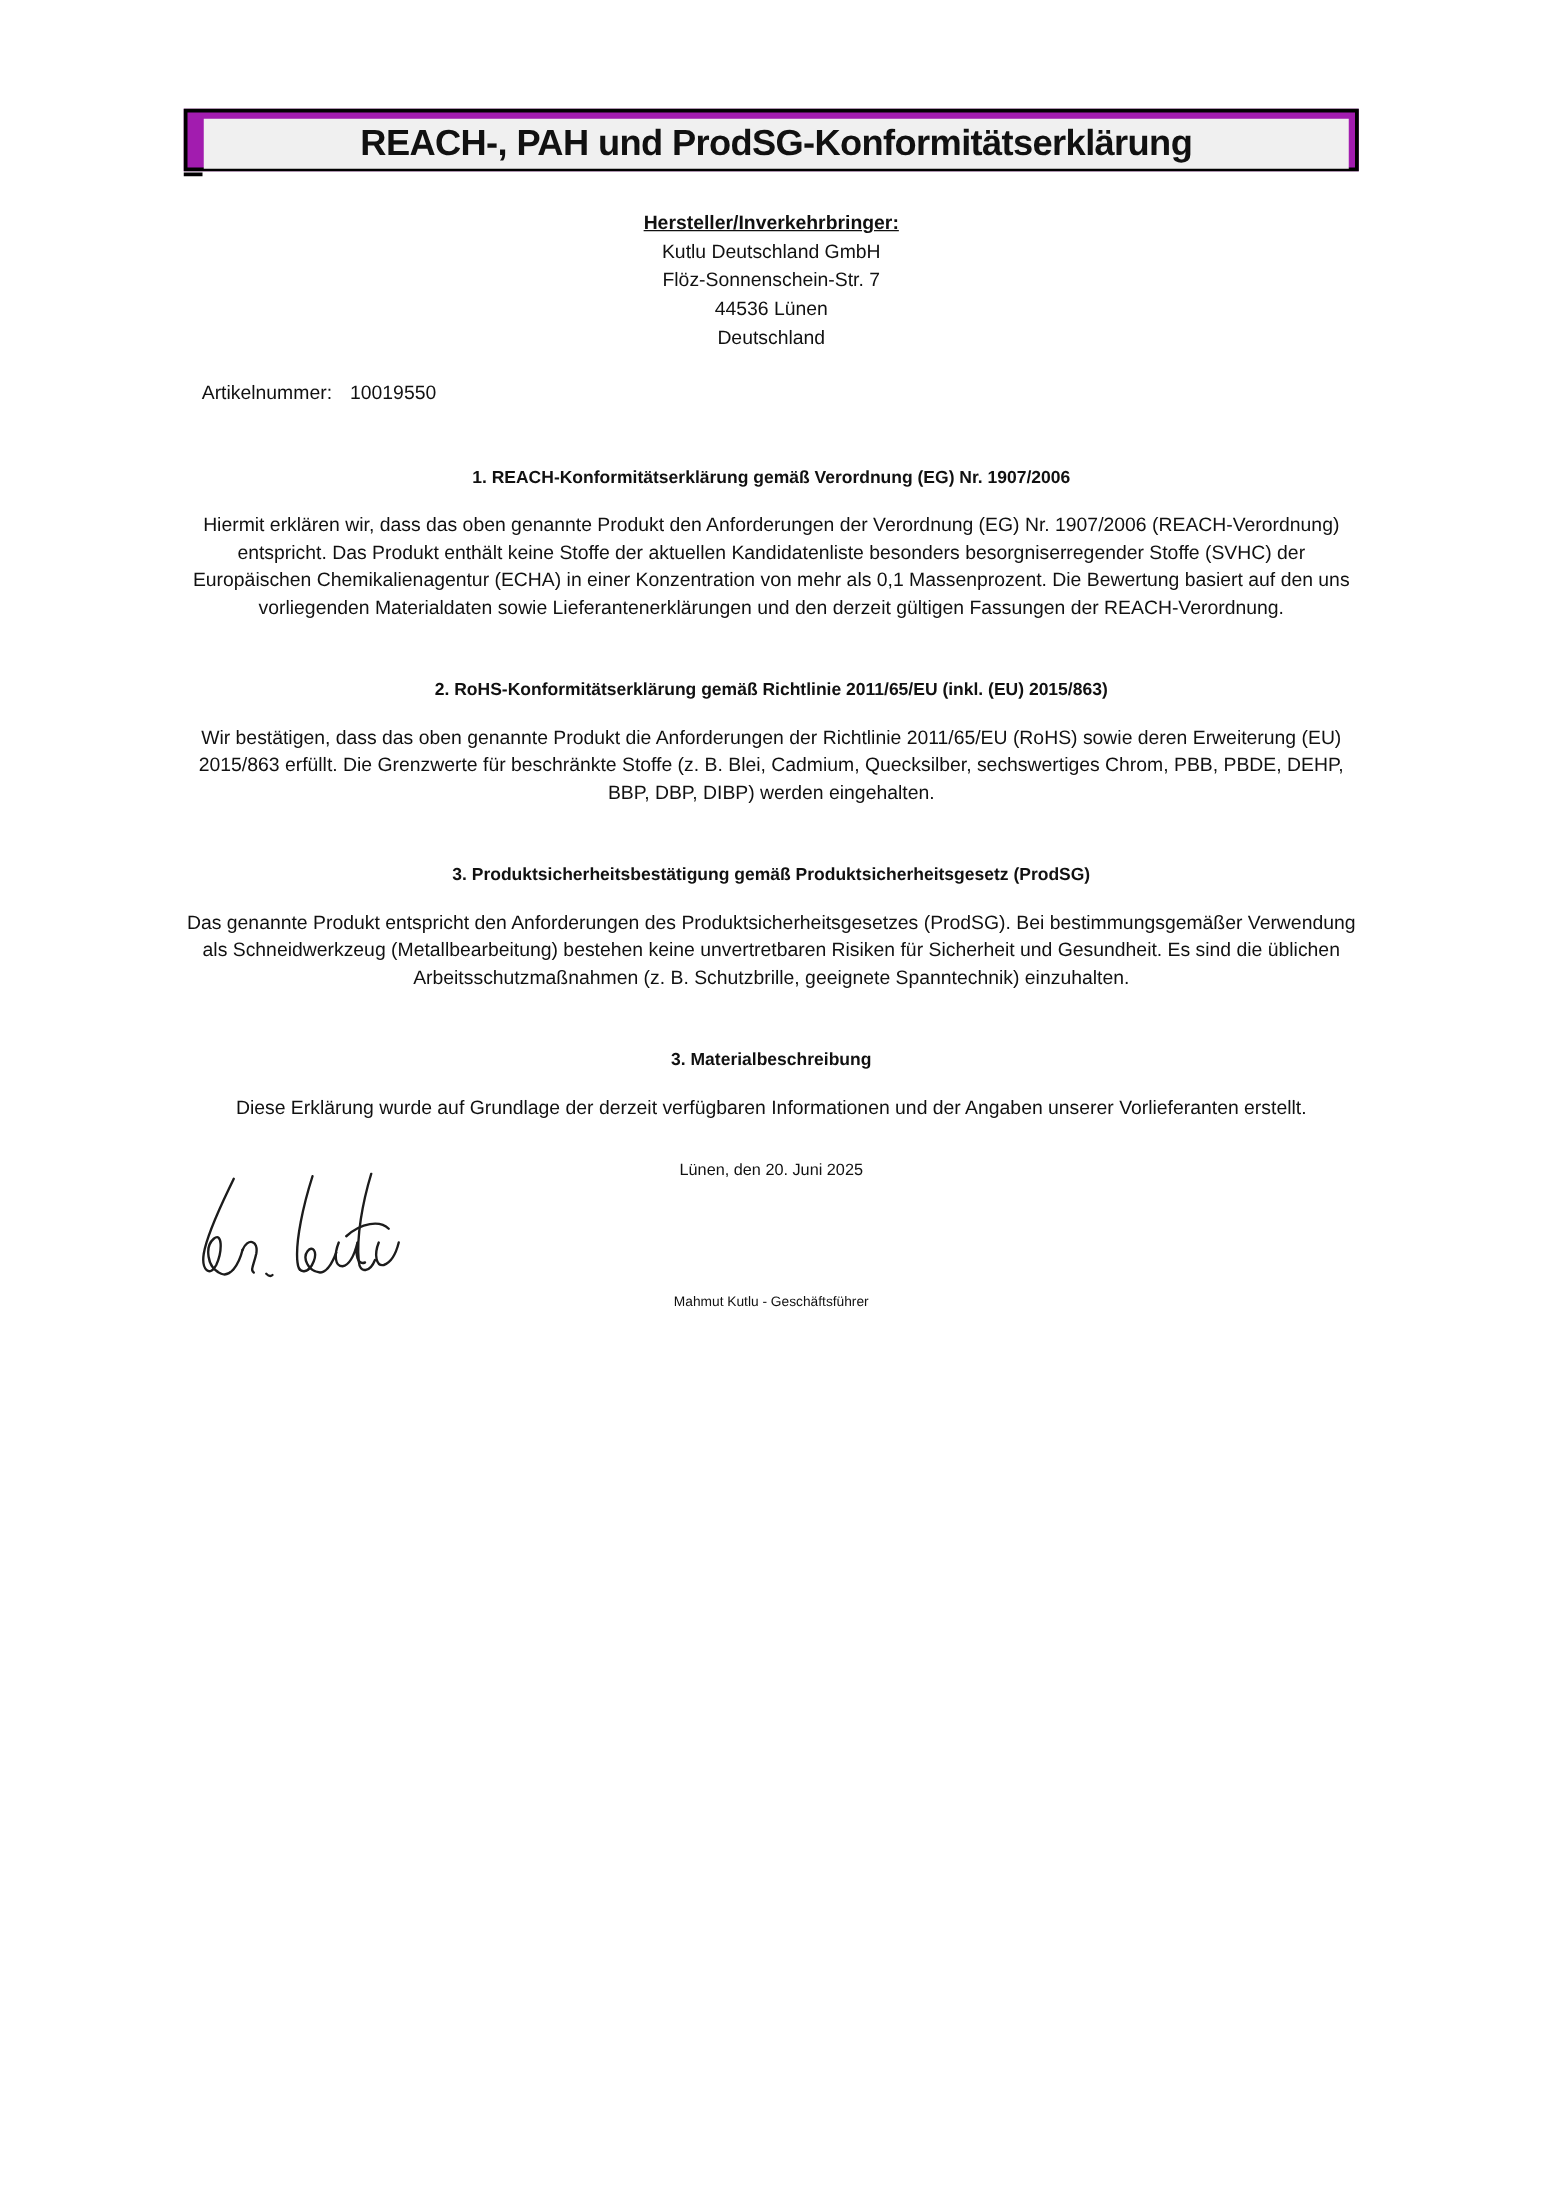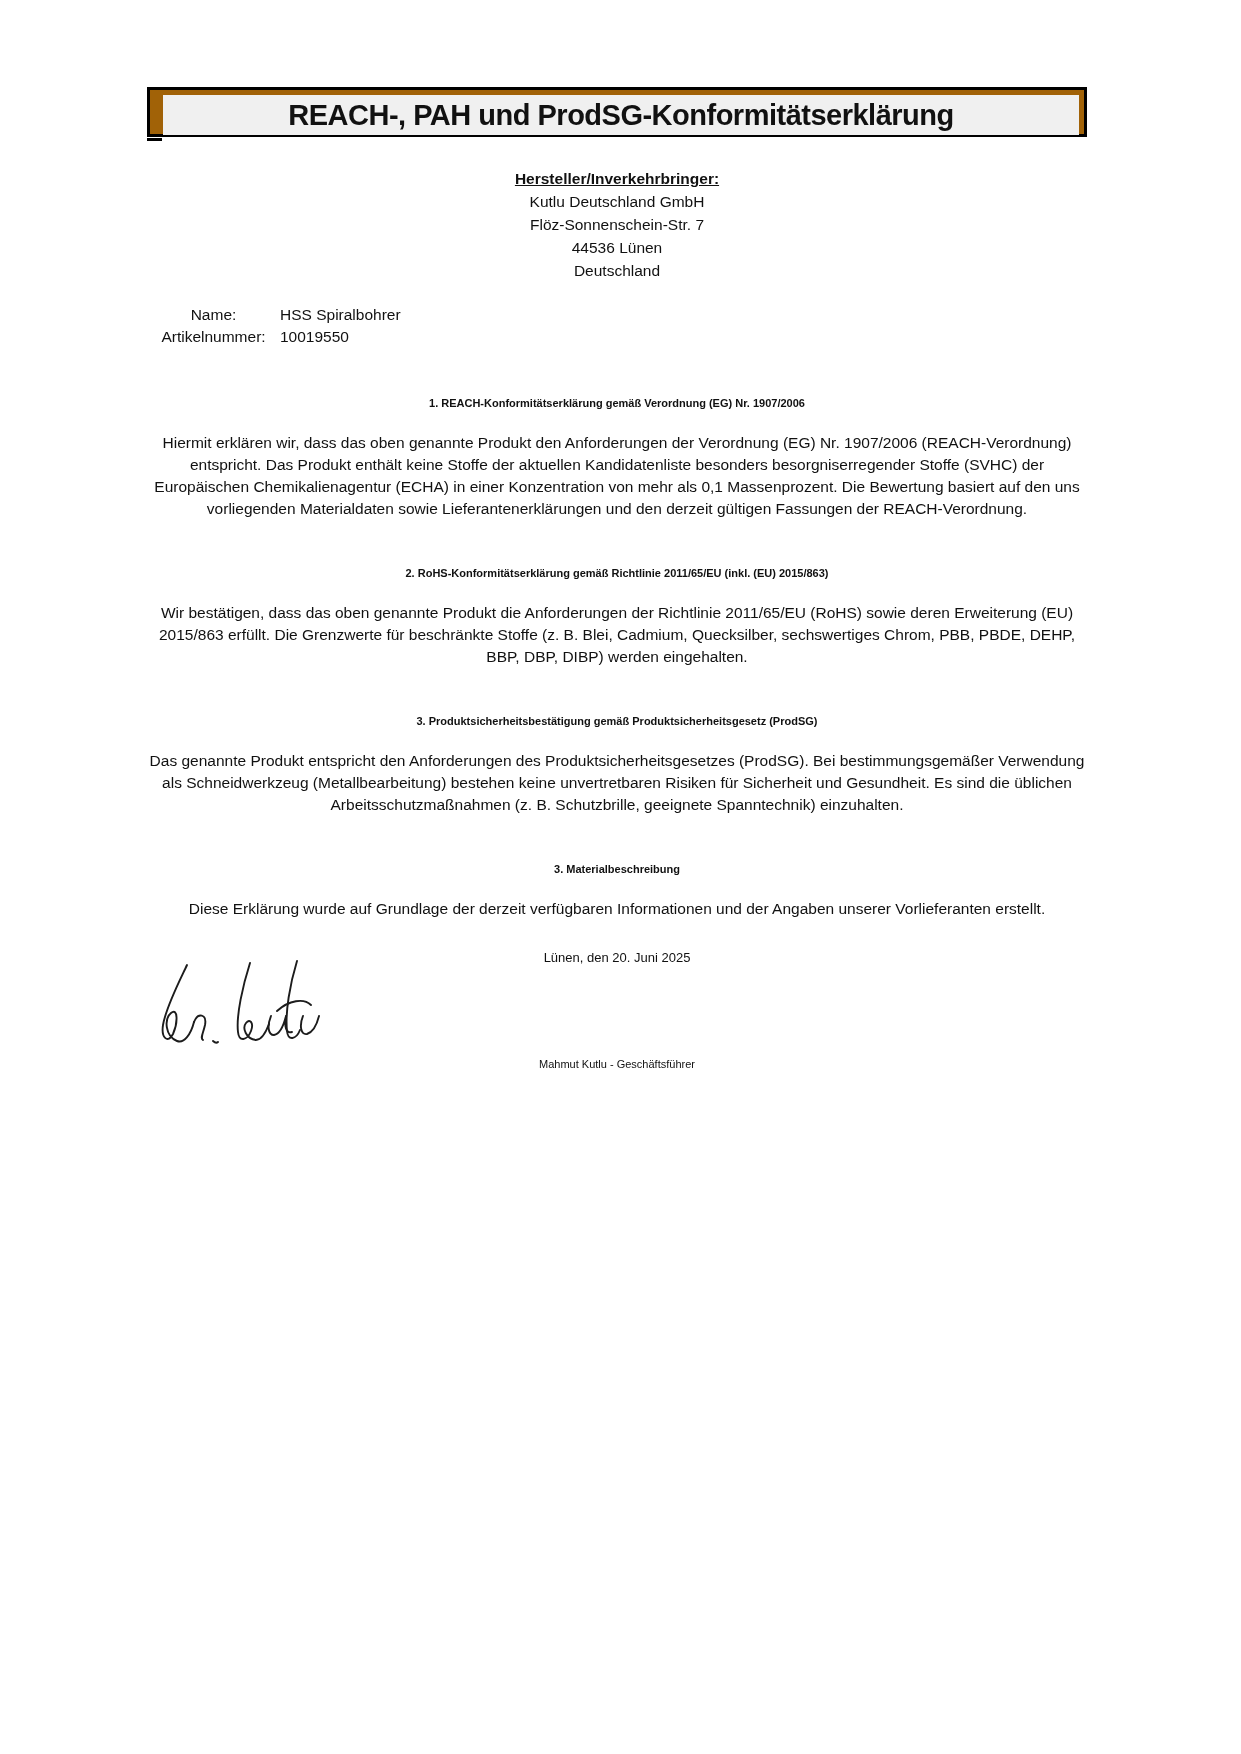--- a/index.html
+++ b/index.html
@@ -21,21 +21,21 @@
     top: 87px;
     width: 940px;
   }
 
   
   .title-box {
     position: relative;
     border: 3px solid #000000;
     height: 44px;
     box-sizing: content-box;
-    background: #a16207;
+    background: #a21caf;
   }
   .title-box::after {
     
     content: "";
     position: absolute;
     left: -3px;
     bottom: -7px;
     width: 15px;
     height: 3px;
     background: #000000;
@@ -82,21 +82,21 @@
     display: flex;
     line-height: 22px;
   }
   .kv-label {
     width: 133px;
     flex: 0 0 133px;
   }
   .kv-value { }
 
   h2.section-heading {
-    font-size: 11px;
+    font-size: 14px;
     font-weight: bold;
     margin: 42px 0 0 0;
     line-height: 22px;
   }
   h2.first-heading { margin-top: 44px; }
   p.para {
     margin: 18px 0 0 0;
     line-height: 22px;
   }
 
@@ -132,24 +132,20 @@
 
     <div class="manufacturer">
       <div class="manufacturer-heading">Hersteller/Inverkehrbringer:</div>
       <div class="addr-line">Kutlu Deutschland GmbH</div>
       <div class="addr-line">Flöz-Sonnenschein-Str. 7</div>
       <div class="addr-line">44536 Lünen</div>
       <div class="addr-line">Deutschland</div>
     </div>
 
     <div class="kv-block">
-      <div class="kv-row">
-        <div class="kv-label">Name:</div>
-        <div class="kv-value">HSS Spiralbohrer</div>
-      </div>
       <div class="kv-row">
         <div class="kv-label">Artikelnummer:</div>
         <div class="kv-value">10019550</div>
       </div>
     </div>
 
     <section>
       <h2 class="section-heading first-heading">1. REACH-Konformitätserklärung gemäß Verordnung (EG) Nr. 1907/2006</h2>
       <p class="para">Hiermit erklären wir, dass das oben genannte Produkt den Anforderungen der Verordnung (EG) Nr. 1907/2006 (REACH-Verordnung) entspricht. Das Produkt enthält keine Stoffe der aktuellen Kandidatenliste besonders besorgniserregender Stoffe (SVHC) der Europäischen Chemikalienagentur (ECHA) in einer Konzentration von mehr als 0,1 Massenprozent. Die Bewertung basiert auf den uns vorliegenden Materialdaten sowie Lieferantenerklärungen und den derzeit gültigen Fassungen der REACH-Verordnung.</p>
     </section>

